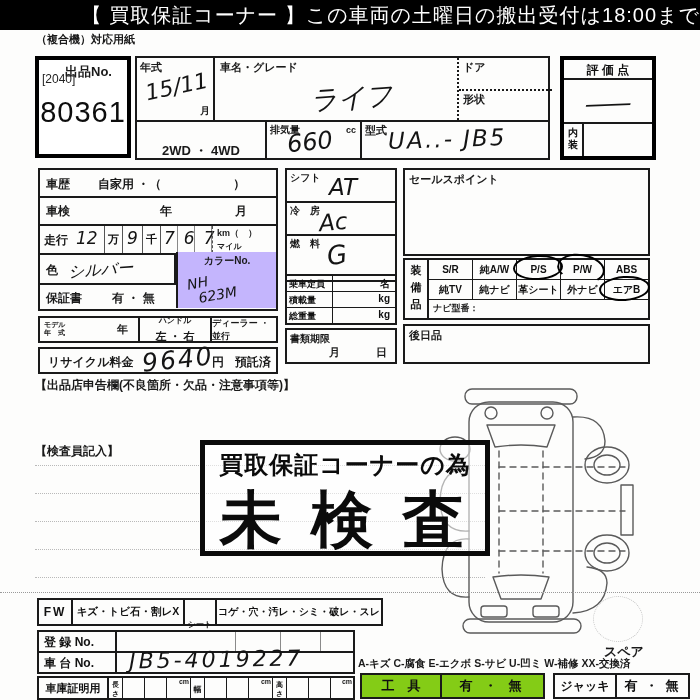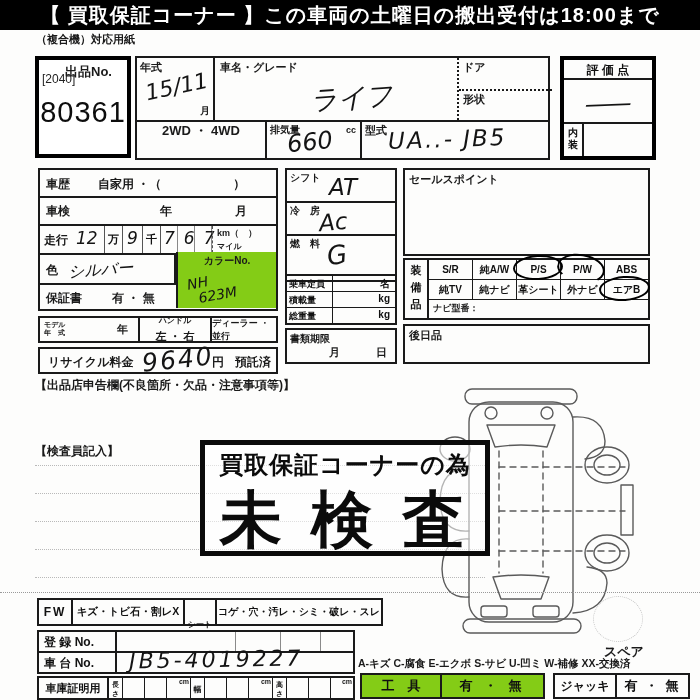--- a/index.html
+++ b/index.html
@@ -5,21 +5,21 @@
   * { margin:0; padding:0; box-sizing:border-box; }
   body { background:#e8e8e8; font-family:"Liberation Sans","DejaVu Sans",sans-serif; }
   .sheet { position:relative; width:700px; height:700px; background:#fdfdfc; overflow:hidden; color:#111; }
   .abs { position:absolute; }
   .pre { white-space:pre; }
   .preline { white-space:pre-line; }
   .hw { font-family:"DejaVu Sans",sans-serif; font-style:italic; color:#141414; }
   .lbl { font-weight:bold; color:#1a1a1a; }
   .cell { border-right:2px solid #1a1a1a; position:relative; }
   .row { display:flex; }
-  .banner { background:#000; color:#fff; font-weight:bold; font-size:20px; display:flex; align-items:center; justify-content:center; letter-spacing:1px; }
+  .banner { background:#000; color:#fff; font-weight:normal; font-size:20px; display:flex; align-items:center; justify-content:flex-end; letter-spacing:1px; }
   .ruled { border-top:1.5px dotted #b9b9b9; }
   .oval { border:2px solid #000; border-radius:50%; background:transparent; }
   .thinline { background:#8a8a8a; width:1px; }
   .eq-cell { flex:1; border-right:1.5px solid #1a1a1a; display:flex; align-items:center; justify-content:center; font-size:10px; font-weight:bold; }
   .eq-cell:last-child { border-right:none; }
   .garage-cell { border-right:1.5px solid #1a1a1a; position:relative; }
 </style>
 </head>
 <body>
 
@@ -47,21 +47,21 @@
       <span class="abs lbl" style="left:5px;top:2px;font-size:11px;">車名・グレード</span>
       <span class="abs hw" style="left:95px;top:22px;font-size:27px;transform:rotate(-4deg);">ライフ</span>
     </div>
     <div class="abs" style="left:320px;top:0;width:95px;height:62px;border-left:2px dotted #1a1a1a;">
       <span class="abs lbl" style="left:4px;top:2px;font-size:11px;">ドア</span>
       <div class="abs" style="left:0;top:31px;width:100%;border-top:2px dotted #1a1a1a;"></div>
       <span class="abs lbl" style="left:4px;top:34px;font-size:11px;">形状</span>
     </div>
 
     <div class="abs row" style="left:0;top:62px;width:100%;height:40px;border-top:2px solid #1a1a1a;">
-      <div class="cell" style="width:130px;display:flex;align-items:flex-start;justify-content:center;">
+      <div class="cell" style="width:130px;display:flex;align-items:flex-end;justify-content:center;">
         <span class="lbl" style="font-size:13px;">2WD ・ 4WD</span>
       </div>
       <div class="cell" style="width:95px;">
         <span class="abs lbl" style="left:3px;top:1px;font-size:10px;">排気量</span>
         <span class="abs lbl" style="right:4px;top:3px;font-size:9px;">cc</span>
         <span class="abs hw" style="left:20px;top:6px;font-size:24px;transform:rotate(-6deg);">660</span>
       </div>
       <div style="flex:1;position:relative;">
         <span class="abs lbl" style="left:3px;top:1px;font-size:11px;">型式</span>
         <span class="abs hw" style="left:26px;top:4px;font-size:23px;letter-spacing:2px;transform:rotate(-2deg);">UA..- JB5</span>
@@ -115,21 +115,21 @@
         <span class="abs hw" style="left:28px;top:5px;font-size:16px;transform:rotate(-4deg);">シルバー</span>
       </div>
       <div class="preline" style="width:16px;border-left:2px solid #1a1a1a;font-size:8px;font-weight:bold;text-align:center;line-height:1.3;padding-top:3px;">色
 替</div>
     </div>
     <div style="height:26px;position:relative;width:150px;">
       <span class="abs lbl" style="left:6px;top:5px;font-size:12px;">保証書</span>
       <span class="abs lbl" style="left:72px;top:5px;font-size:12px;">有 ・ 無</span>
     </div>
 
-    <div class="abs" style="right:0;top:82px;width:100px;height:56px;border-left:2px solid #1a1a1a;background:#84cc16;">
+    <div class="abs" style="right:0;top:82px;width:100px;height:56px;border-left:2px solid #1a1a1a;background:#c4b5fd;">
       <div class="lbl" style="font-size:10px;text-align:center;margin-top:2px;">カラーNo.</div>
       <div class="hw pre" style="font-size:14px;margin:2px 0 0 10px;line-height:1.1;transform:rotate(-10deg);">NH
   623M</div>
     </div>
   </div>
 
   <div class="abs row" style="left:38px;top:316px;width:240px;height:27px;border:2.5px solid #1a1a1a;">
     <div class="cell" style="width:100px;">
       <span class="abs preline lbl" style="left:4px;top:3px;font-size:7px;line-height:1.2;">モデル
 年　式</span>

